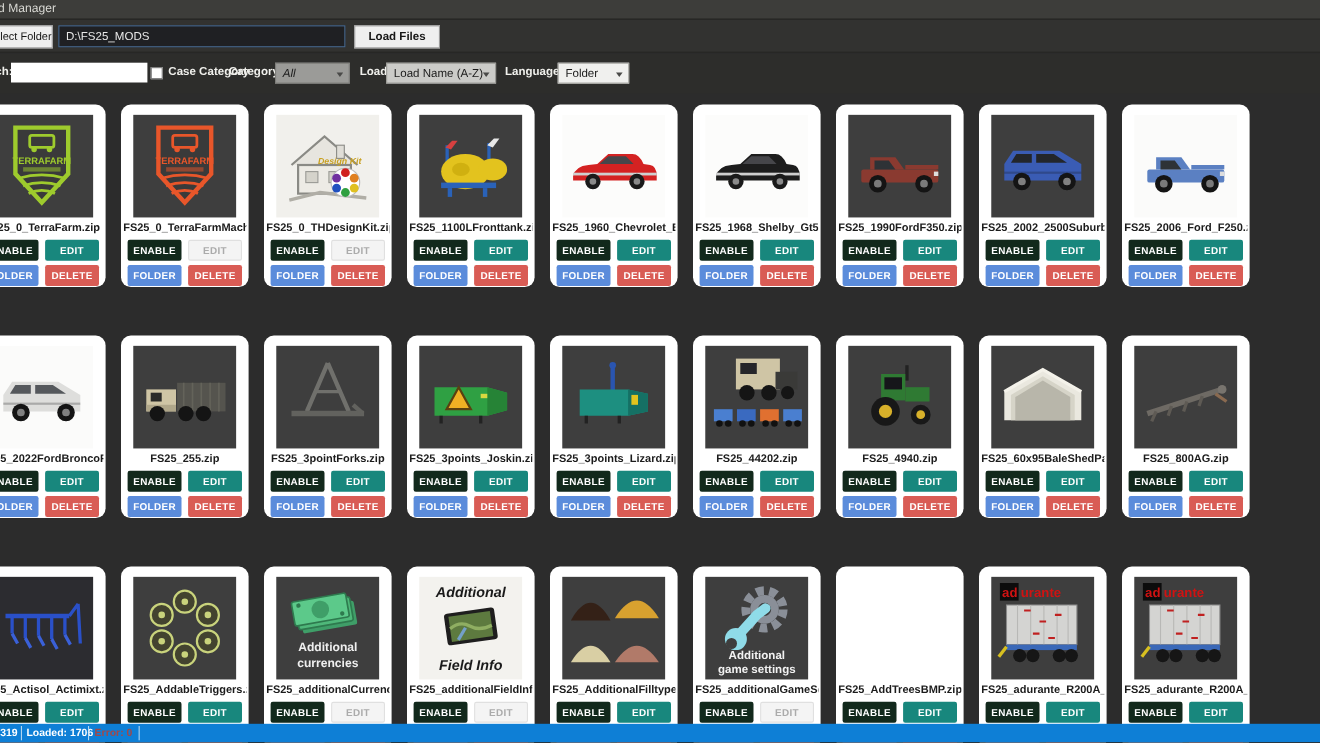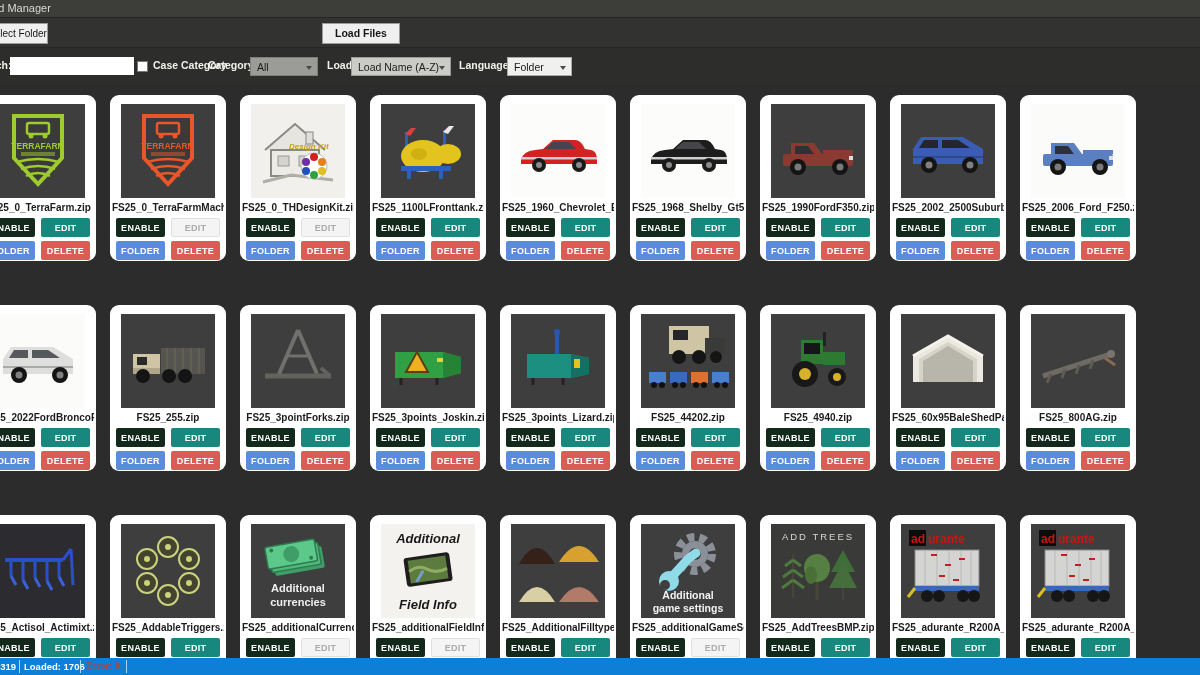--- a/index.html
+++ b/index.html
@@ -19,21 +19,21 @@
   .filterbar { position:absolute; left:0; top:49px; width:1200px; height:36px; background:#2d2d2b; }
   .flabel { position:absolute; top:10px; font-size:10.5px; font-weight:bold; color:#f0f0ec; white-space:nowrap; }
   .search-label { left:-27px; }
   .search-input { position:absolute; left:10px; top:8px; width:124px; height:18px; background:#ffffff; border:none; font-size:10.5px; padding:0 4px; font-family:"Liberation Sans", sans-serif; }
   .checkbox { position:absolute; left:137px; top:12px; width:11px; height:11px; background:#ffffff; border:1px solid #777; cursor:pointer; }
   .cs-label { left:153px; }
   .cat-label { left:208px; }
   .sort-label { left:327px; }
   .lang-label { left:459px; }
   .dropdown { position:absolute; top:8px; height:19px; font-size:10.5px; color:#1b1b1b; padding:0 6px; line-height:19px; cursor:pointer; white-space:nowrap; overflow:hidden; }
-  .dd-cat { left:250px; width:68px; background:#9b9b98; border:1px solid #7e7e7a; }
+  .dd-cat { left:250px; width:68px; background:#9b9b98; border:1px solid #7e7e7a;font-style:italic; }
   .dd-sort { left:351px; width:100px; background:#cbcbc8; border:1px solid #9a9a96; }
   .dd-lang { left:507px; width:65px; background:#f0f0ee; border:1px solid #aaaaa6; }
   .chev { position:absolute; right:5px; top:8px; width:0; height:0; border-left:3.5px solid transparent; border-right:3.5px solid transparent; border-top:4px solid #4a4a48; }
 
   .grid { position:absolute; left:-20px; top:95px; width:1170px; display:grid; grid-template-columns:repeat(9,116px); column-gap:14px; row-gap:44px; }
   .card { position:relative; width:116px; height:166px; background:#ffffff; border-radius:9px; }
   .thumb { position:absolute; left:11px; top:9px; width:94px; height:94px; overflow:hidden; }
   .thumb svg { display:block; width:94px; height:94px; }
   .thumb svg text { font-family:"Liberation Sans", sans-serif; }
   .mod-name { position:absolute; top:107px; left:2px; right:2px; text-align:center; font-size:10px; font-weight:bold; color:#1c1c1c; white-space:nowrap; overflow:hidden; }
@@ -42,33 +42,34 @@
   .b-edit { left:61px; top:123px; }
   .b-folder { left:6px; top:146px; }
   .b-delete { left:61px; top:146px; }
   .edit-disabled { background:#f4f4f4 !important; color:#ababab !important; border:1px solid #e0e0e0 !important; }
 
   .statusbar { position:absolute; left:0; top:658px; width:1200px; height:17px; background:#0e7fd6; z-index:10; }
   .statusbar .seg { position:absolute; top:0; line-height:17px; font-size:9.5px; font-weight:bold; color:#ffffff; white-space:nowrap; }
   .total-clip { position:absolute; left:0; top:0; width:17px; height:17px; overflow:hidden; }
   .total-clip span { position:absolute; right:1px; top:0; line-height:17px; font-size:9.5px; font-weight:bold; color:#ffffff; }
   .pipe { position:absolute; top:2px; width:1px; height:13px; background:#cfe4f5; opacity:0.85; }
-  .seg-error { color:#a34848 !important;font-family:Liberation Serif, serif; }
+  .seg-error { color:#a34848 !important; }
 </style>
 </head>
 <body>
 
 <div class="app">
 
   <div class="titlebar">
     <span class="title">Mod Manager</span>
   </div>
 
   <div class="toolbar">
     <button class="btn-gray select-folder">Select Folder</button>
+    <input class="path-input" value="D:\FS25_MODS" style="">
     <button class="btn-gray load-files">Load Files</button>
   </div>
 
   <div class="filterbar">
     <span class="flabel search-label">Search:</span>
     <input class="search-input" value="" style="">
     <div class="checkbox"></div>
     <span class="flabel cs-label">Case Category</span>
     <span class="flabel cat-label">Category:</span>
     <div class="dropdown dd-cat">
@@ -561,34 +562,20 @@
    <text x="47" y="88" text-anchor="middle" font-size="10.5" font-weight="bold" fill="#f2f2f2">game settings</text>
           </svg>
         </div>
         <div class="mod-name">FS25_additionalGameSetti...</div>
         <button class="cbtn b-enable" style="background: rgb(18, 41, 28);">ENABLE</button>
         <button class="cbtn b-edit edit-disabled">EDIT</button>
         <button class="cbtn b-folder" style="background: rgb(91, 140, 219);">FOLDER</button>
         <button class="cbtn b-delete" style="background: rgb(217, 92, 85);">DELETE</button>
       </div>
       <div class="card">
-        <div class="thumb">
-          <svg viewBox="0 0 94 94" xmlns="http://www.w3.org/2000/svg">
-            <rect width="94" height="94" fill="#3a3a38"></rect>
-   <text x="47" y="16" text-anchor="middle" font-size="9.5" fill="#d8d8d0" letter-spacing="2" font-family="serif">ADD TREES</text>
-   <path d="M22 74 V30" stroke="#4a4438" stroke-width="2"></path>
-   <path d="M22 36 l-8 6 M22 36 l8 6 M22 46 l-10 7 M22 46 l10 7 M22 56 l-11 8 M22 56 l11 8" stroke="#4e7a40" stroke-width="3"></path>
-   <path d="M46 76 V48" stroke="#4a4438" stroke-width="3"></path>
-   <ellipse cx="46" cy="44" rx="13" ry="14" fill="#567f44"></ellipse>
-            <ellipse cx="40" cy="51" rx="6" ry="9" fill="#4a7038"></ellipse>
-   <path d="M72 76 V34" stroke="#4a4438" stroke-width="2"></path>
-   <path d="M72 26 L60 48 H84 Z" fill="#3f6e38"></path>
-            <path d="M72 38 L58 64 H86 Z" fill="#456e3c"></path>
-          </svg>
-        </div>
         <div class="mod-name">FS25_AddTreesBMP.zip</div>
         <button class="cbtn b-enable" style="background: rgb(18, 41, 28);">ENABLE</button>
         <button class="cbtn b-edit" style="background: rgb(24, 135, 125);">EDIT</button>
         <button class="cbtn b-folder" style="background: rgb(91, 140, 219);">FOLDER</button>
         <button class="cbtn b-delete" style="background: rgb(217, 92, 85);">DELETE</button>
       </div>
       <div class="card">
         <div class="thumb">
           <svg viewBox="0 0 94 94" xmlns="http://www.w3.org/2000/svg">
             <rect width="94" height="94" fill="#3e3e3e"></rect>

